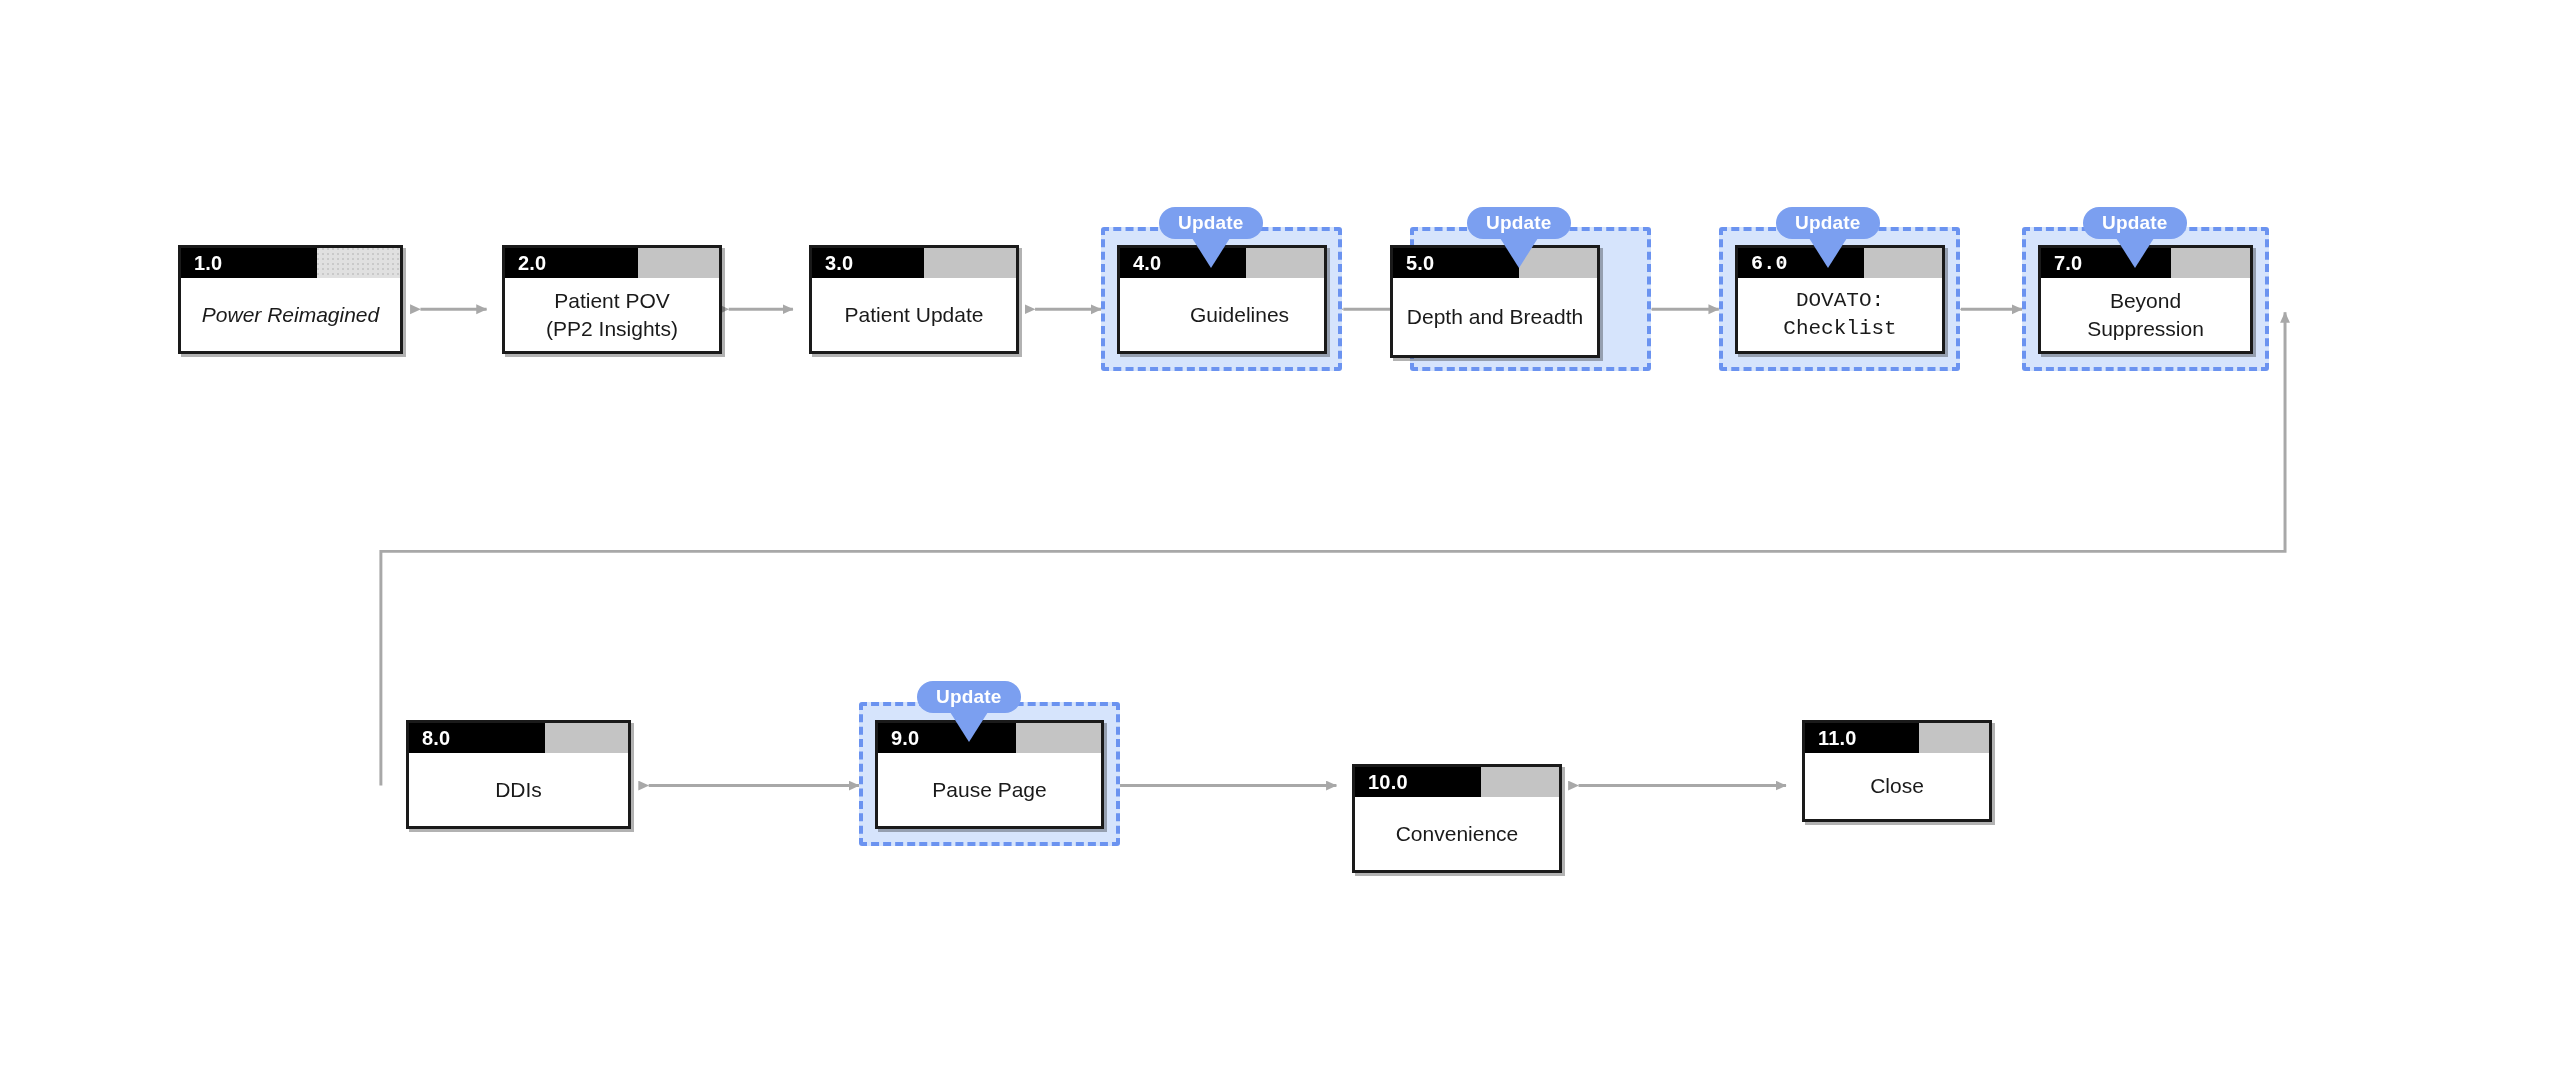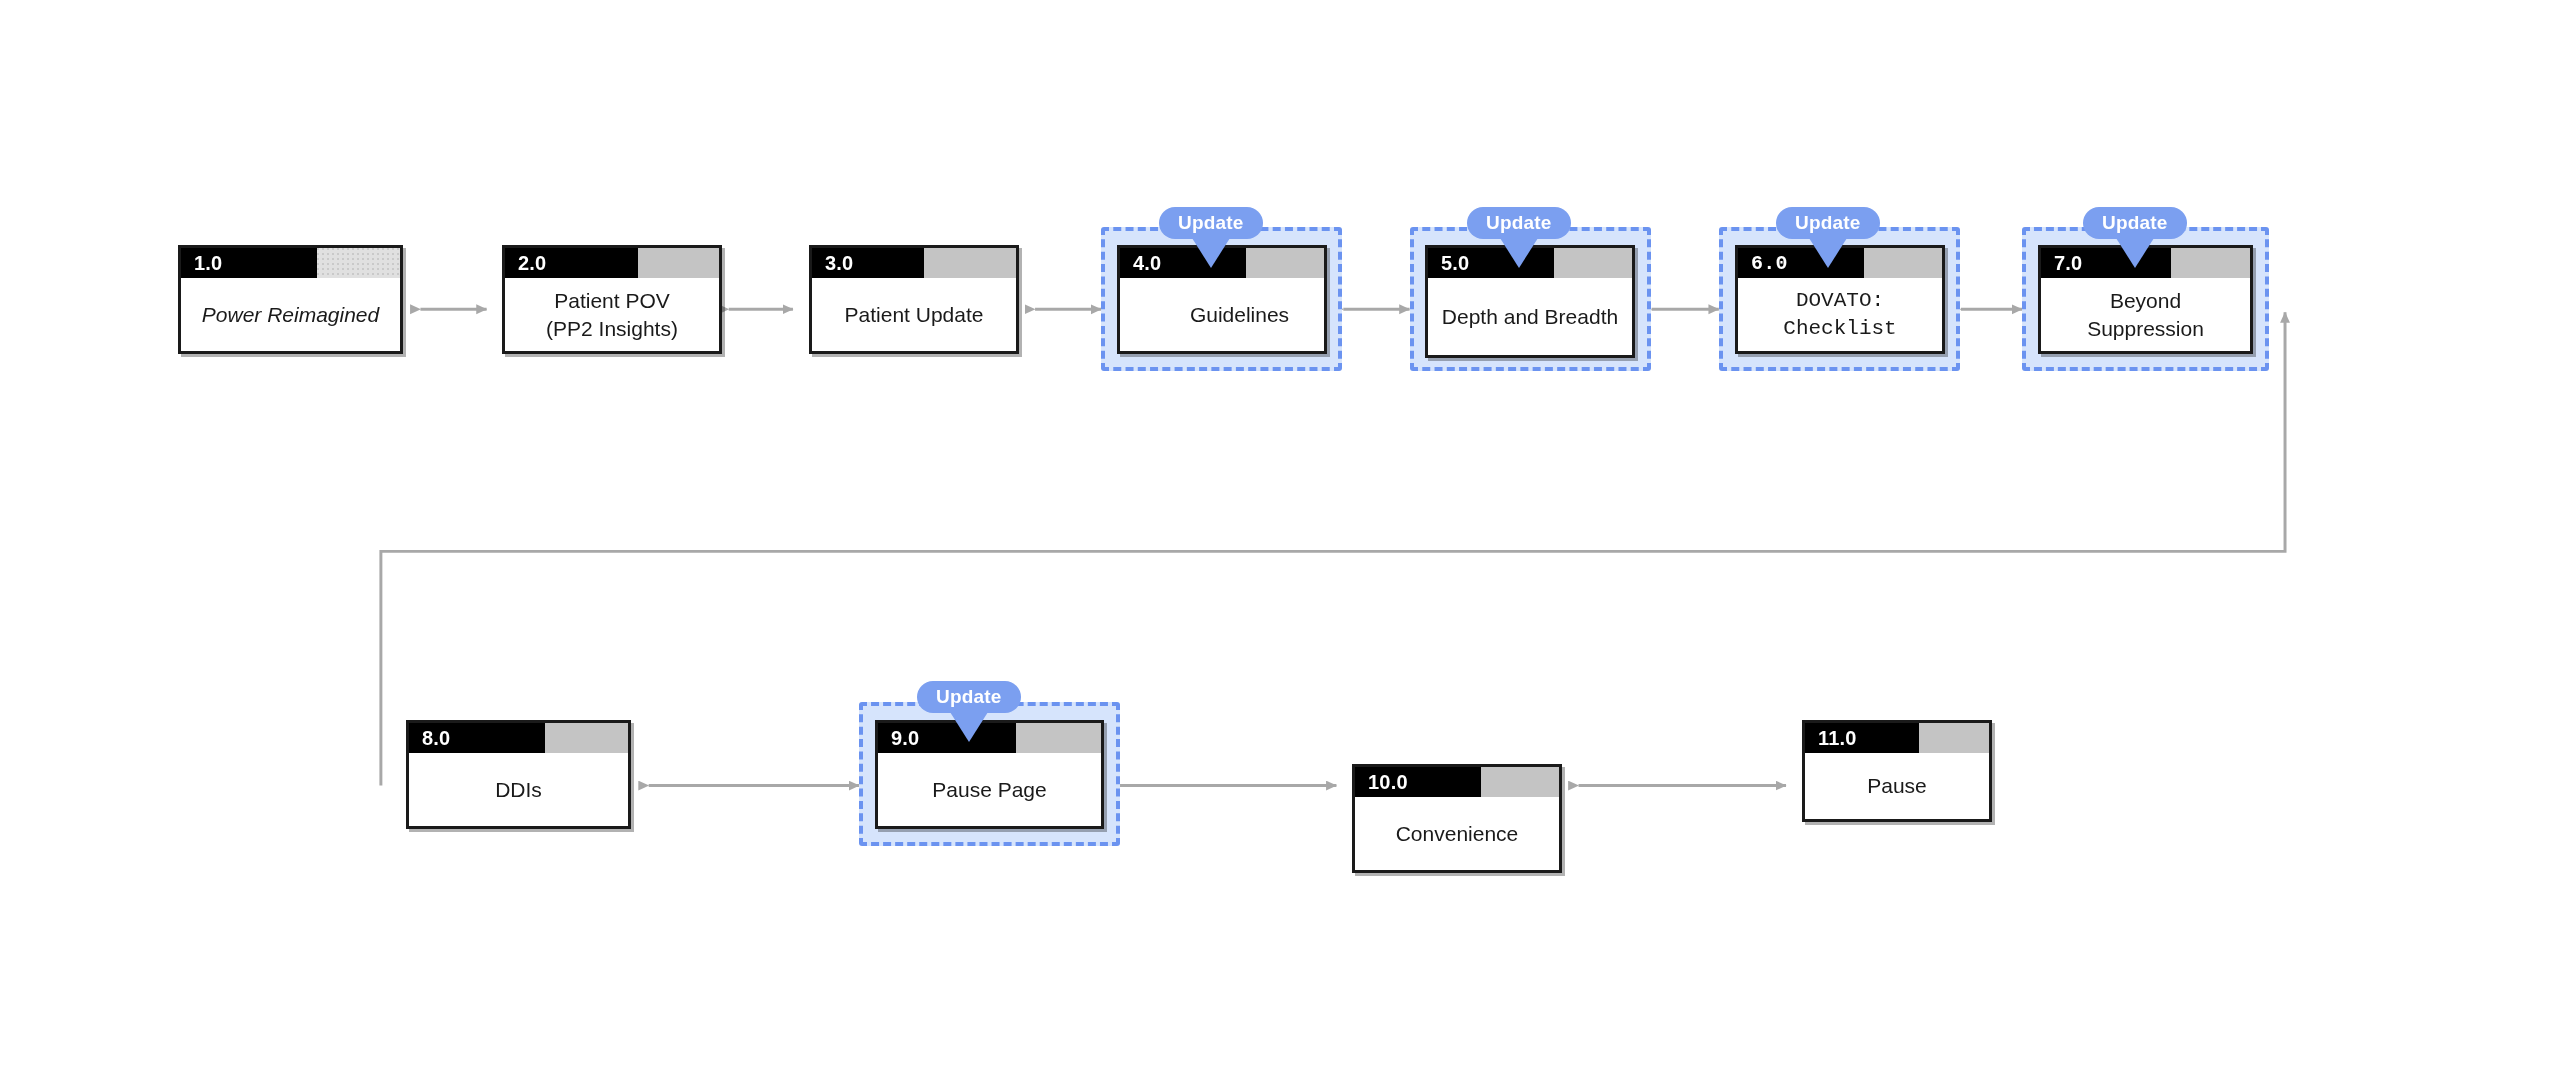--- a/index.html
+++ b/index.html
@@ -184,21 +184,21 @@
   </div>
 
   <div class="node" style="left:1117px;top:245px;width:210px;height:109px;">
     <div class="node-bar">
       <span class="node-id">4.0</span>
       <span class="node-progress" style="width:38%;"></span>
     </div>
     <div class="node-body" style="height:calc(100% - 30px);padding-left:43px;">Guidelines</div>
   </div>
 
-  <div class="node" style="left:1425px;top:245px;width:210px;height:113px;">
+  <div class="node" style="left:1390px;top:245px;width:210px;height:113px;">
     <div class="node-bar">
       <span class="node-id">5.0</span>
       <span class="node-progress" style="width:38%;"></span>
     </div>
     <div class="node-body" style="height:calc(100% - 30px);">Depth and Breadth</div>
   </div>
 
   <div class="node" style="left:1735px;top:245px;width:210px;height:109px;font-family:Liberation Mono, monospace;">
     <div class="node-bar">
       <span class="node-id">6.0</span>
@@ -237,21 +237,21 @@
       <span class="node-progress" style="width:38%;"></span>
     </div>
     <div class="node-body" style="height:calc(100% - 30px);">Convenience</div>
   </div>
 
   <div class="node" style="left:1802px;top:720px;width:190px;height:102px;">
     <div class="node-bar">
       <span class="node-id">11.0</span>
       <span class="node-progress" style="width:38%;"></span>
     </div>
-    <div class="node-body" style="height:calc(100% - 30px);">Pause</div>
+    <div class="node-body" style="height:calc(100% - 30px);">Close</div>
   </div>
 
   <div class="badge-wrap" style="left:1159px;top:160px;">
     <span class="badge-pill">Update</span>
     <span class="badge-tail"></span>
   </div>
 
   <div class="badge-wrap" style="left:1467px;top:160px;">
     <span class="badge-pill">Update</span>
     <span class="badge-tail"></span>

